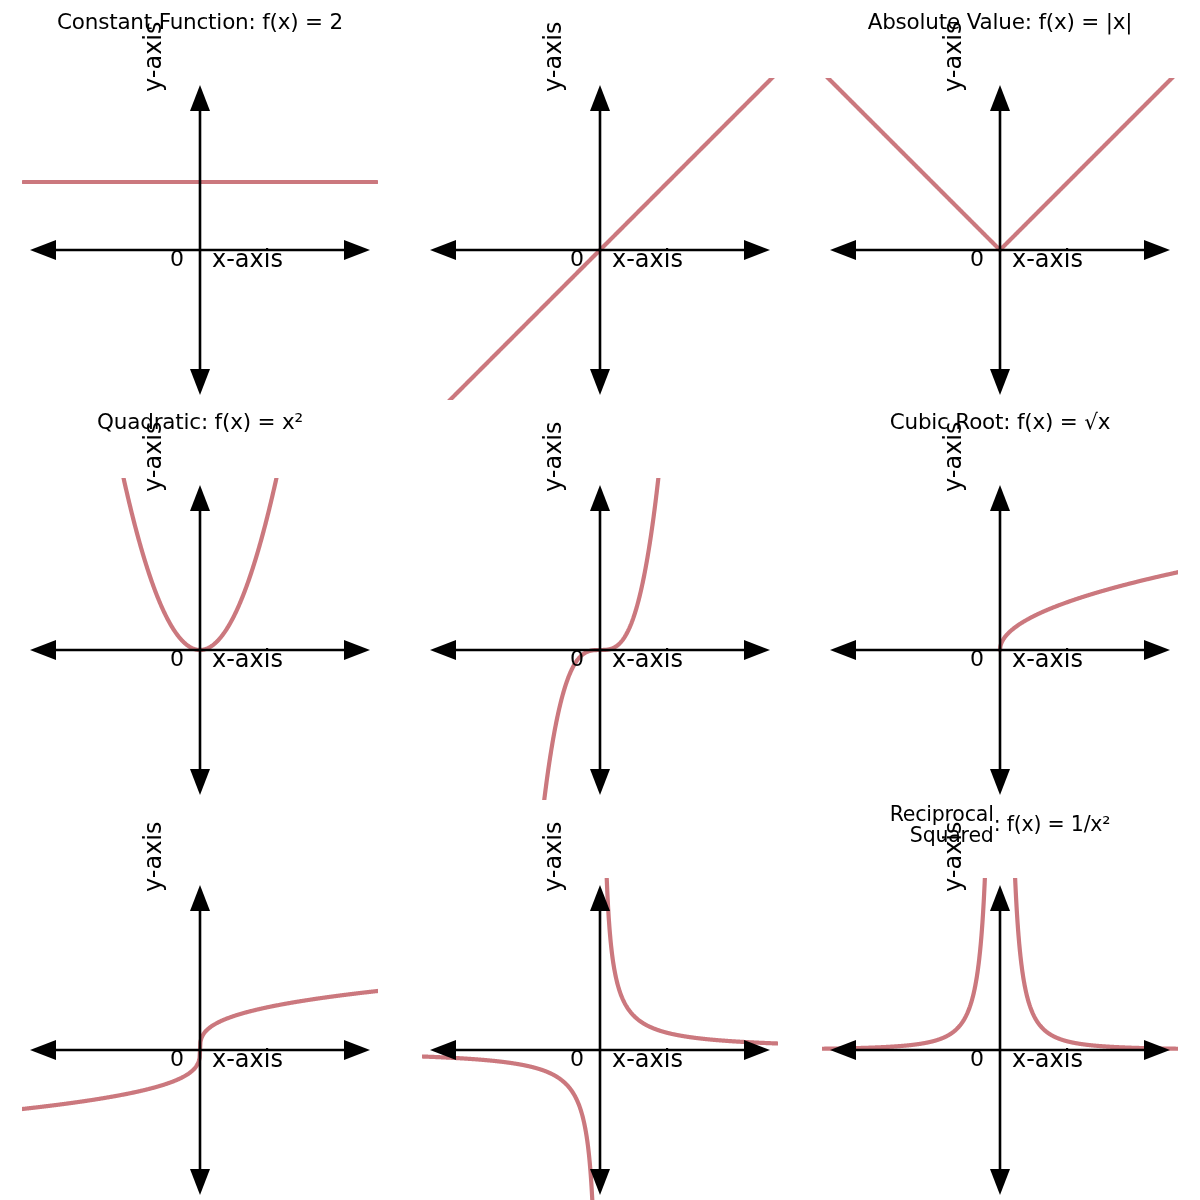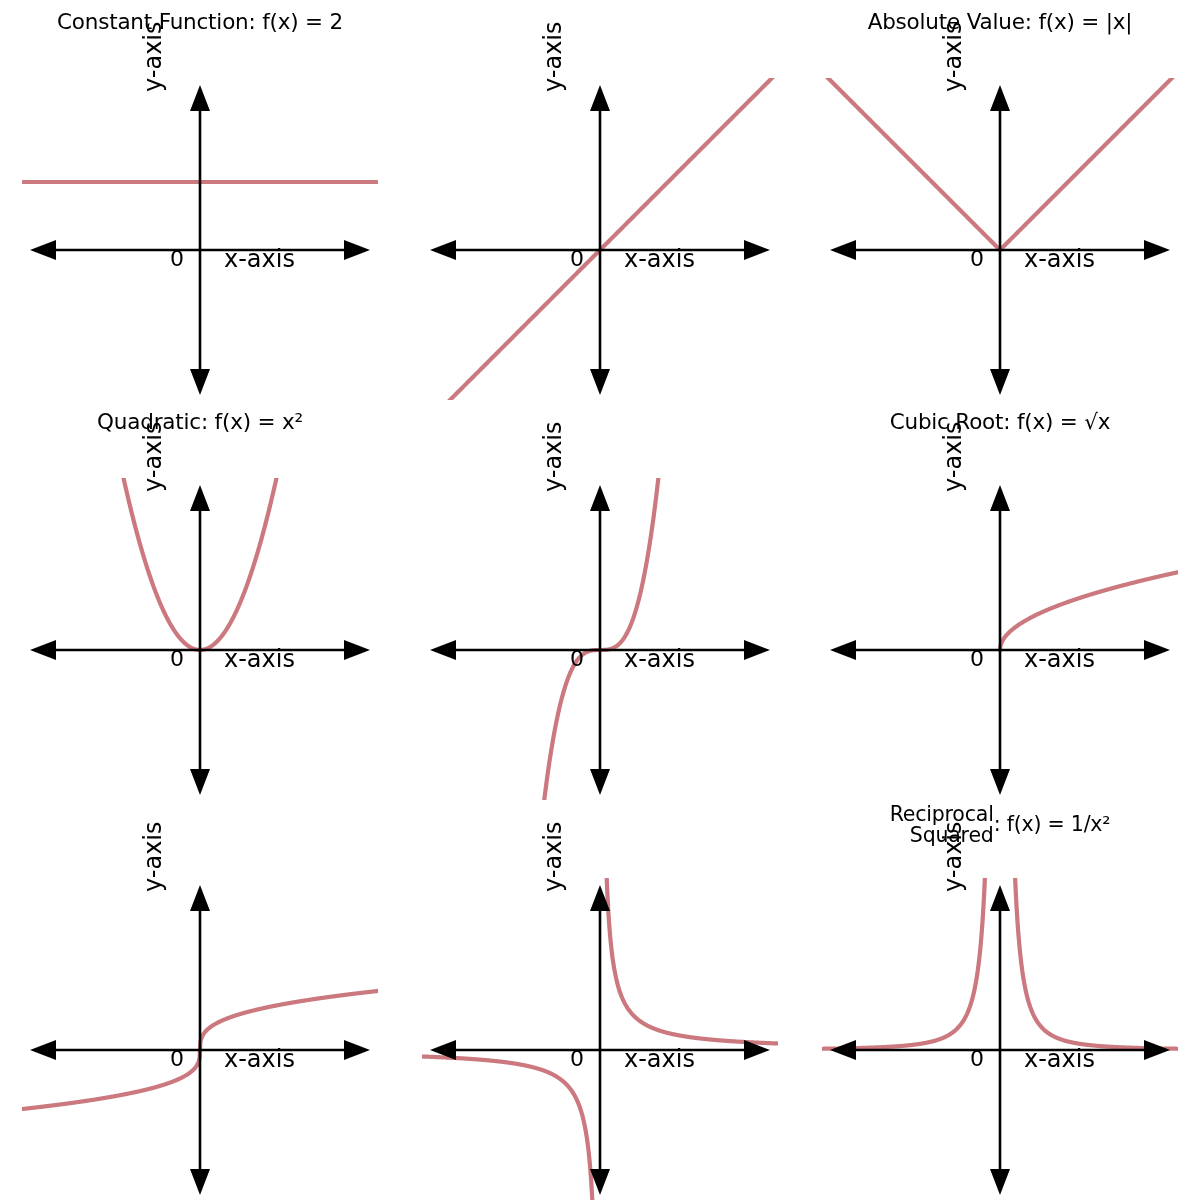--- a/index.html
+++ b/index.html
@@ -52,21 +52,21 @@
     height: 400px;
   }
   .axis-label {
     position: absolute;
     font-size: 24px;
     color: #000000;
     z-index: 5;
     pointer-events: none;
   }
   .x-axis-label {
-    left: 224px;
+    left: 212px;
     top: 245px;
   }
   .y-axis-label {
     left: 139px;
     top: 92px;
     transform: rotate(-90deg);
     transform-origin: left top;
     white-space: nowrap;
   }
   .origin-label {

